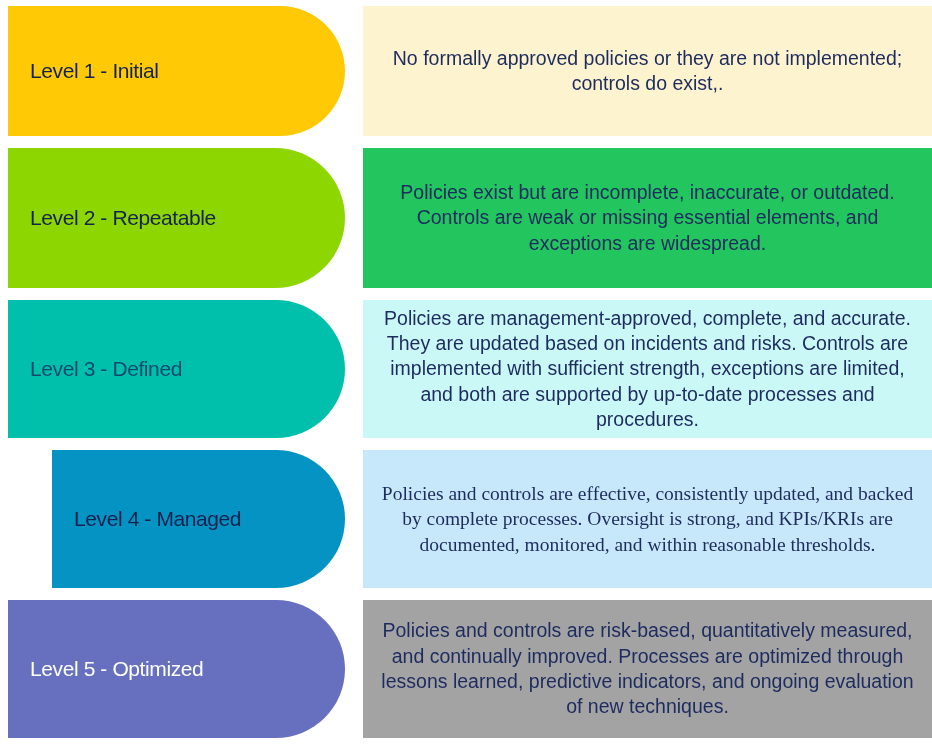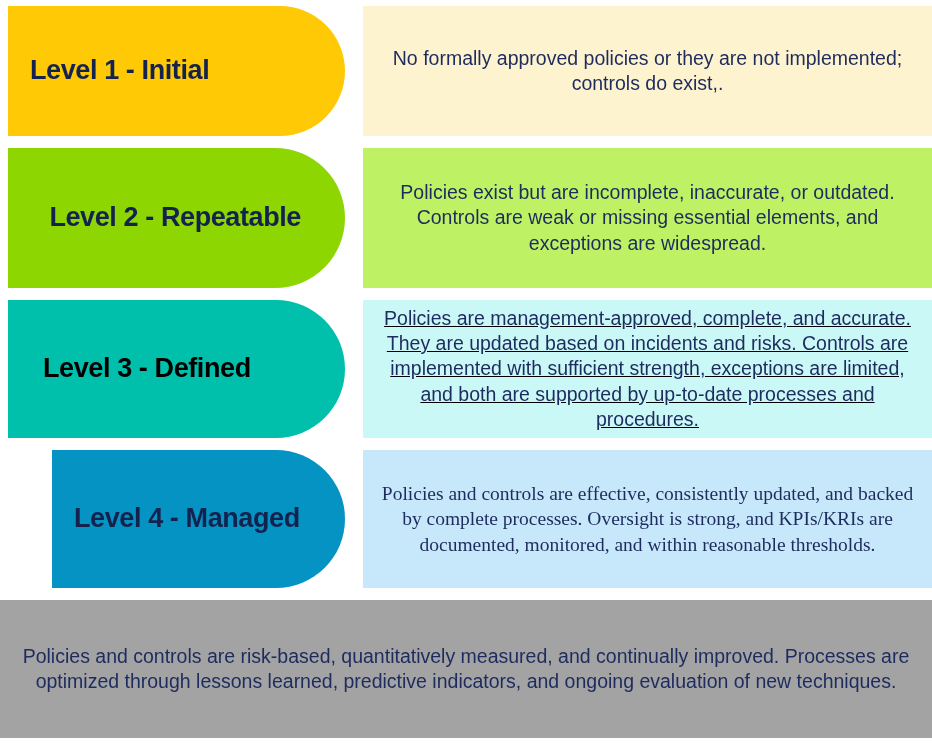--- a/index.html
+++ b/index.html
@@ -44,22 +44,22 @@
   .level-pill {
     flex: 1 1 auto;
     border-radius: 0 999px 999px 0;
     display: flex;
     align-items: center;
     justify-content: flex-start;
     box-sizing: border-box;
     padding: 0 44px 0 22px;
   }
   .level-pill-label {
-    font-size: 27px;
-    font-weight: bold;
+    font-size: 21px;
+    font-weight: normal;
     letter-spacing: -0.4px;
     line-height: 1.1;
     white-space: nowrap;
   }
 
   .level-desc-cell {
     flex: 1 1 auto;
     box-sizing: border-box;
     padding: 6px 0 6px 0;
     display: flex;
@@ -79,27 +79,27 @@
     font-weight: 500;
     text-align: center;
     color: #1d2b5e;
   }
 
   
   .pill-1 { background: #ffc905; }
   .label-1 { color: #14224e; }
   .panel-1 { background: #fdf3cf; }
   
-  .pill-2 { background: #8dd601; justify-content: flex-end; }
+  .pill-2 { background: #8dd601; }
   .label-2 { color: #14224e; }
-  .panel-2 { background: #bef264; }
+  .panel-2 { background: #22c55e; }
   
   .pill-3 { background: #00c0ac; }
-  .label-3 { color: #000000; margin-left: 13px; }
-  .panel-3 { background: #caf8f6; text-decoration: underline; }
+  .label-3 { color: #0c4a6e; }
+  .panel-3 { background: #caf8f6; }
   
   .pill-4 { background: #0593c4; margin-left: 44px; }
   .label-4 { color: #14224e; }
   .panel-4 { background: #c7e8fa; font-family: Liberation Serif, serif; }
   
   .pill-5 { background: #6670bf; }
   .label-5 { color: #ffffff; }
   .panel-5 { background: #a3a3a3; }
 </style>
 </head>
@@ -153,20 +153,25 @@
       </div>
     </div>
     <div class="level-desc-cell">
       <div class="level-desc-panel panel-4">
         <span class="level-desc-text">Policies and controls are effective, consistently updated, and backed by complete processes. Oversight is strong, and KPIs/KRIs are documented, monitored, and within reasonable thresholds.</span>
       </div>
     </div>
   </div>
 
   <div class="level-row row-5">
+    <div class="level-pill-cell">
+      <div class="level-pill pill-5">
+        <span class="level-pill-label label-5">Level 5 - Optimized</span>
+      </div>
+    </div>
     <div class="level-desc-cell">
       <div class="level-desc-panel panel-5">
         <span class="level-desc-text">Policies and controls are risk-based, quantitatively measured, and continually improved. Processes are optimized through lessons learned, predictive indicators, and ongoing evaluation of new techniques.</span>
       </div>
     </div>
   </div>
 
 </div>
 
 </body></html>

